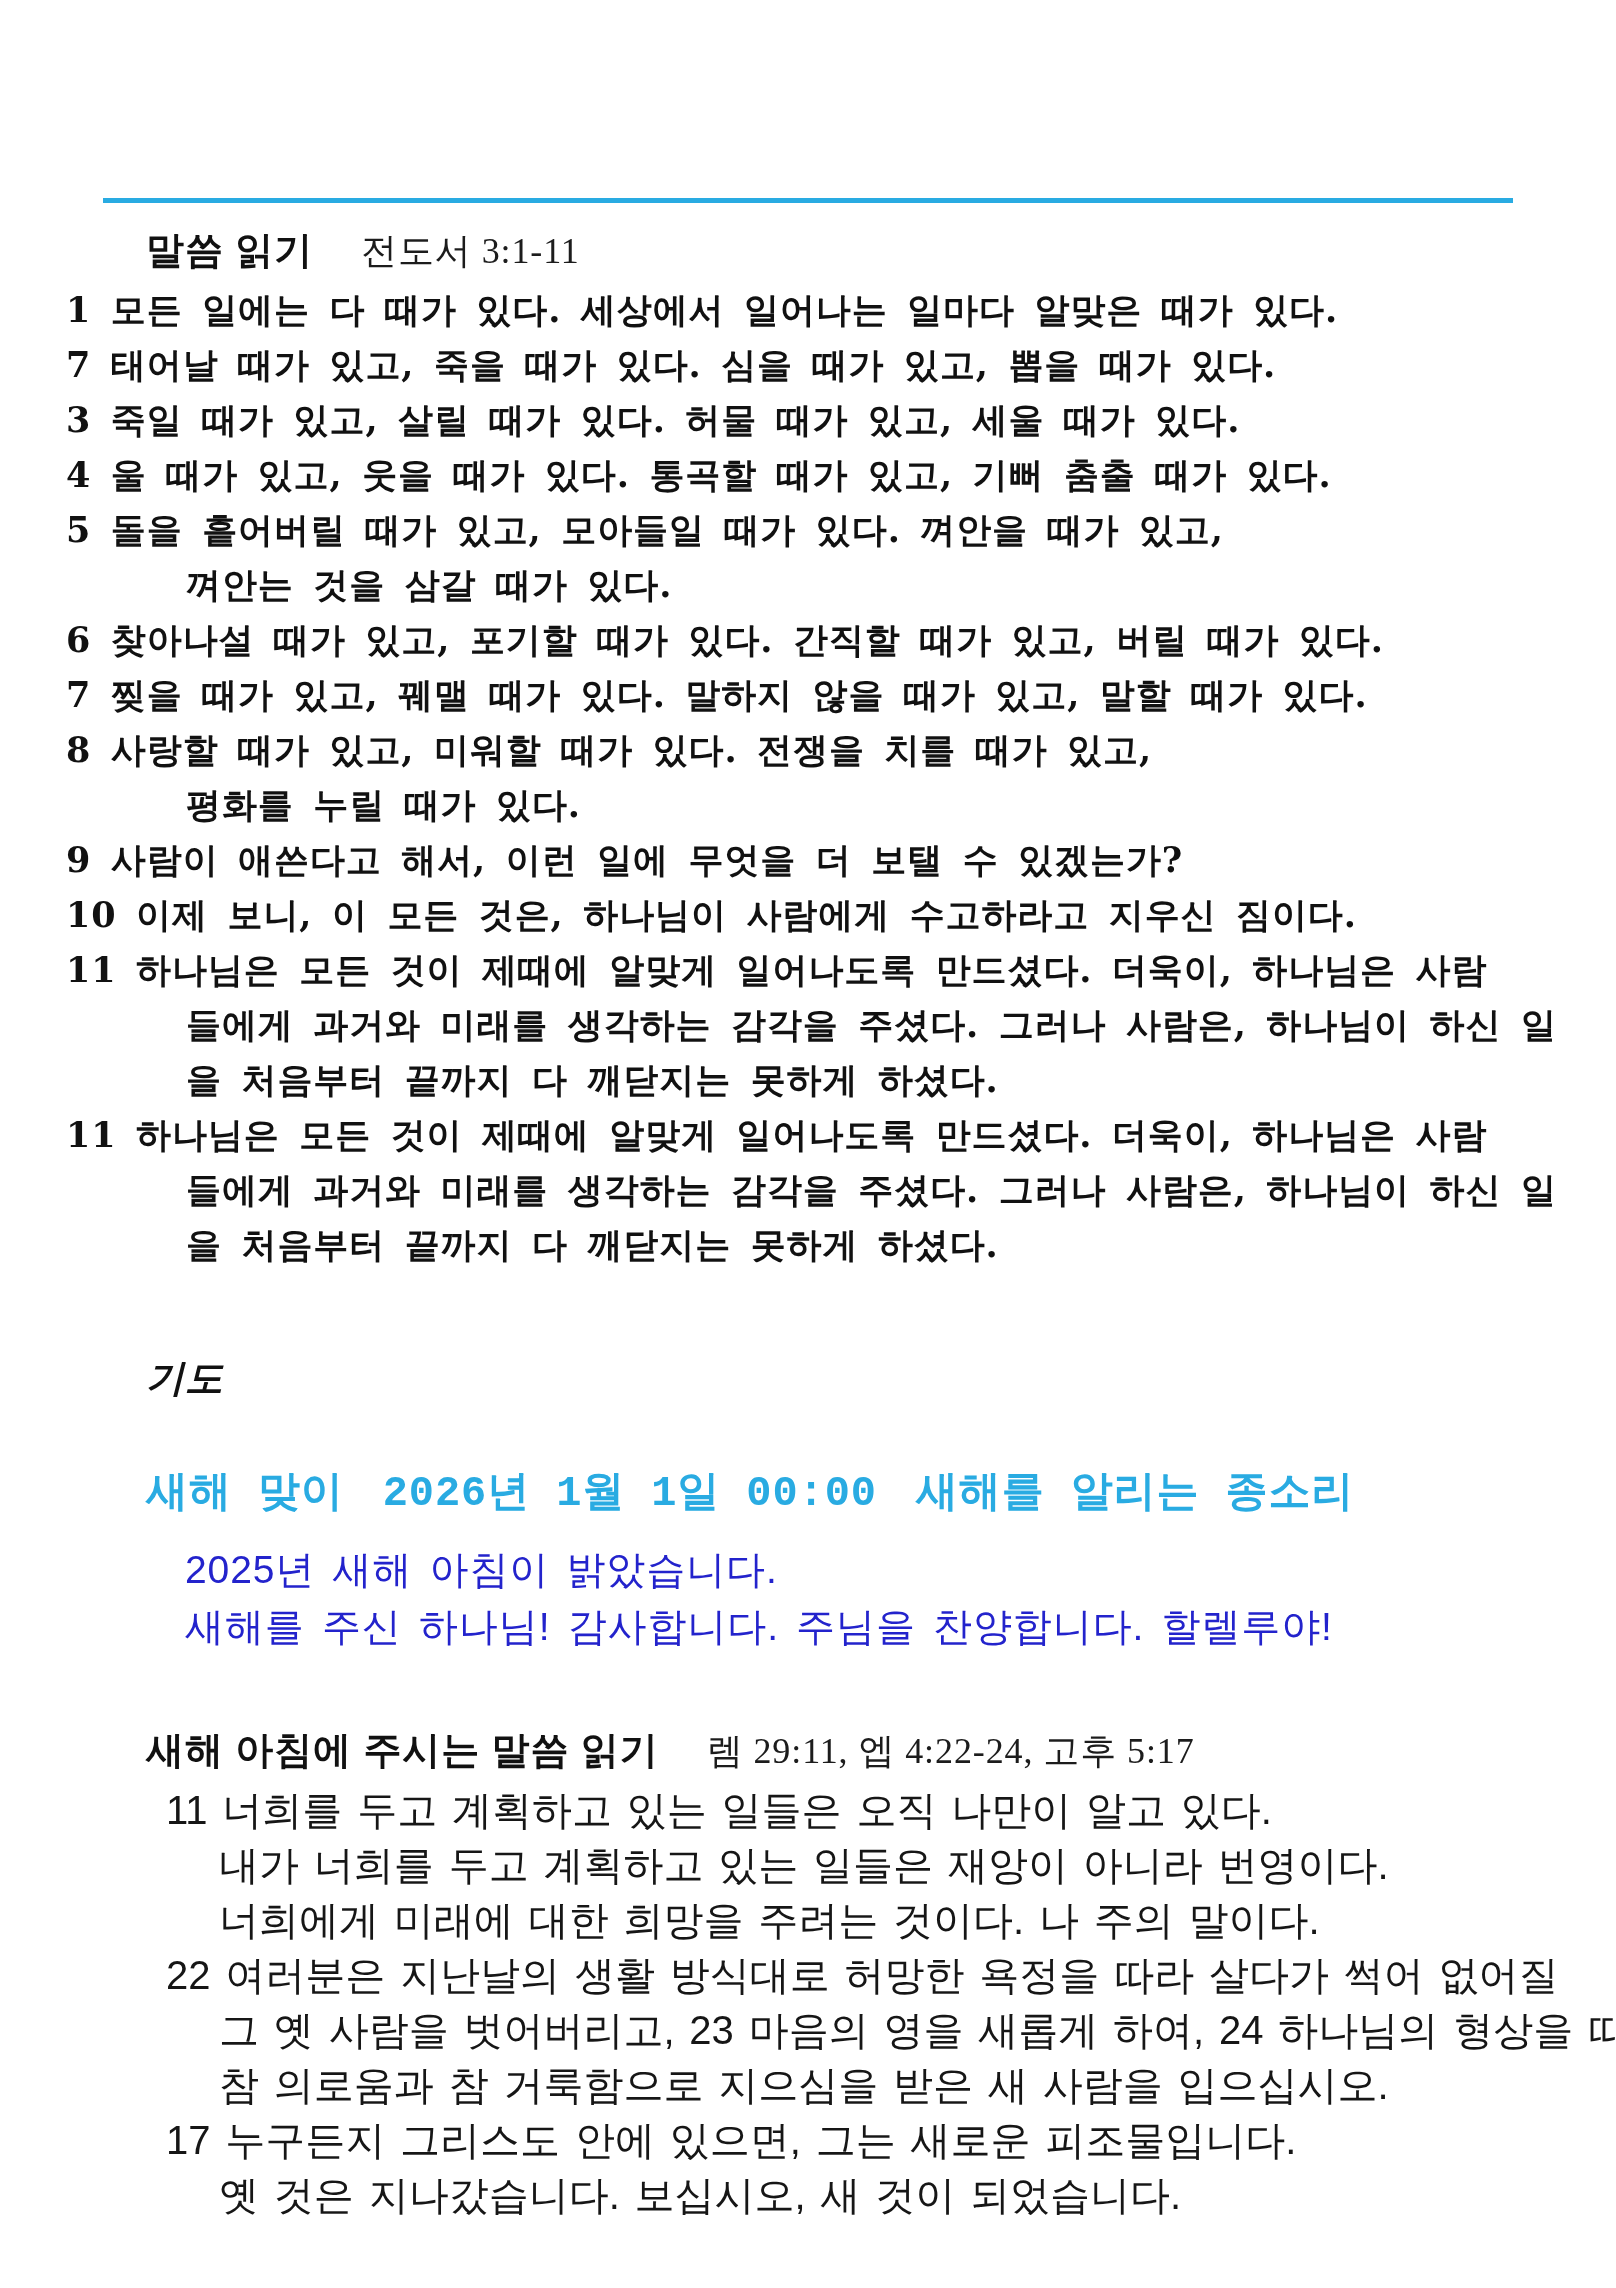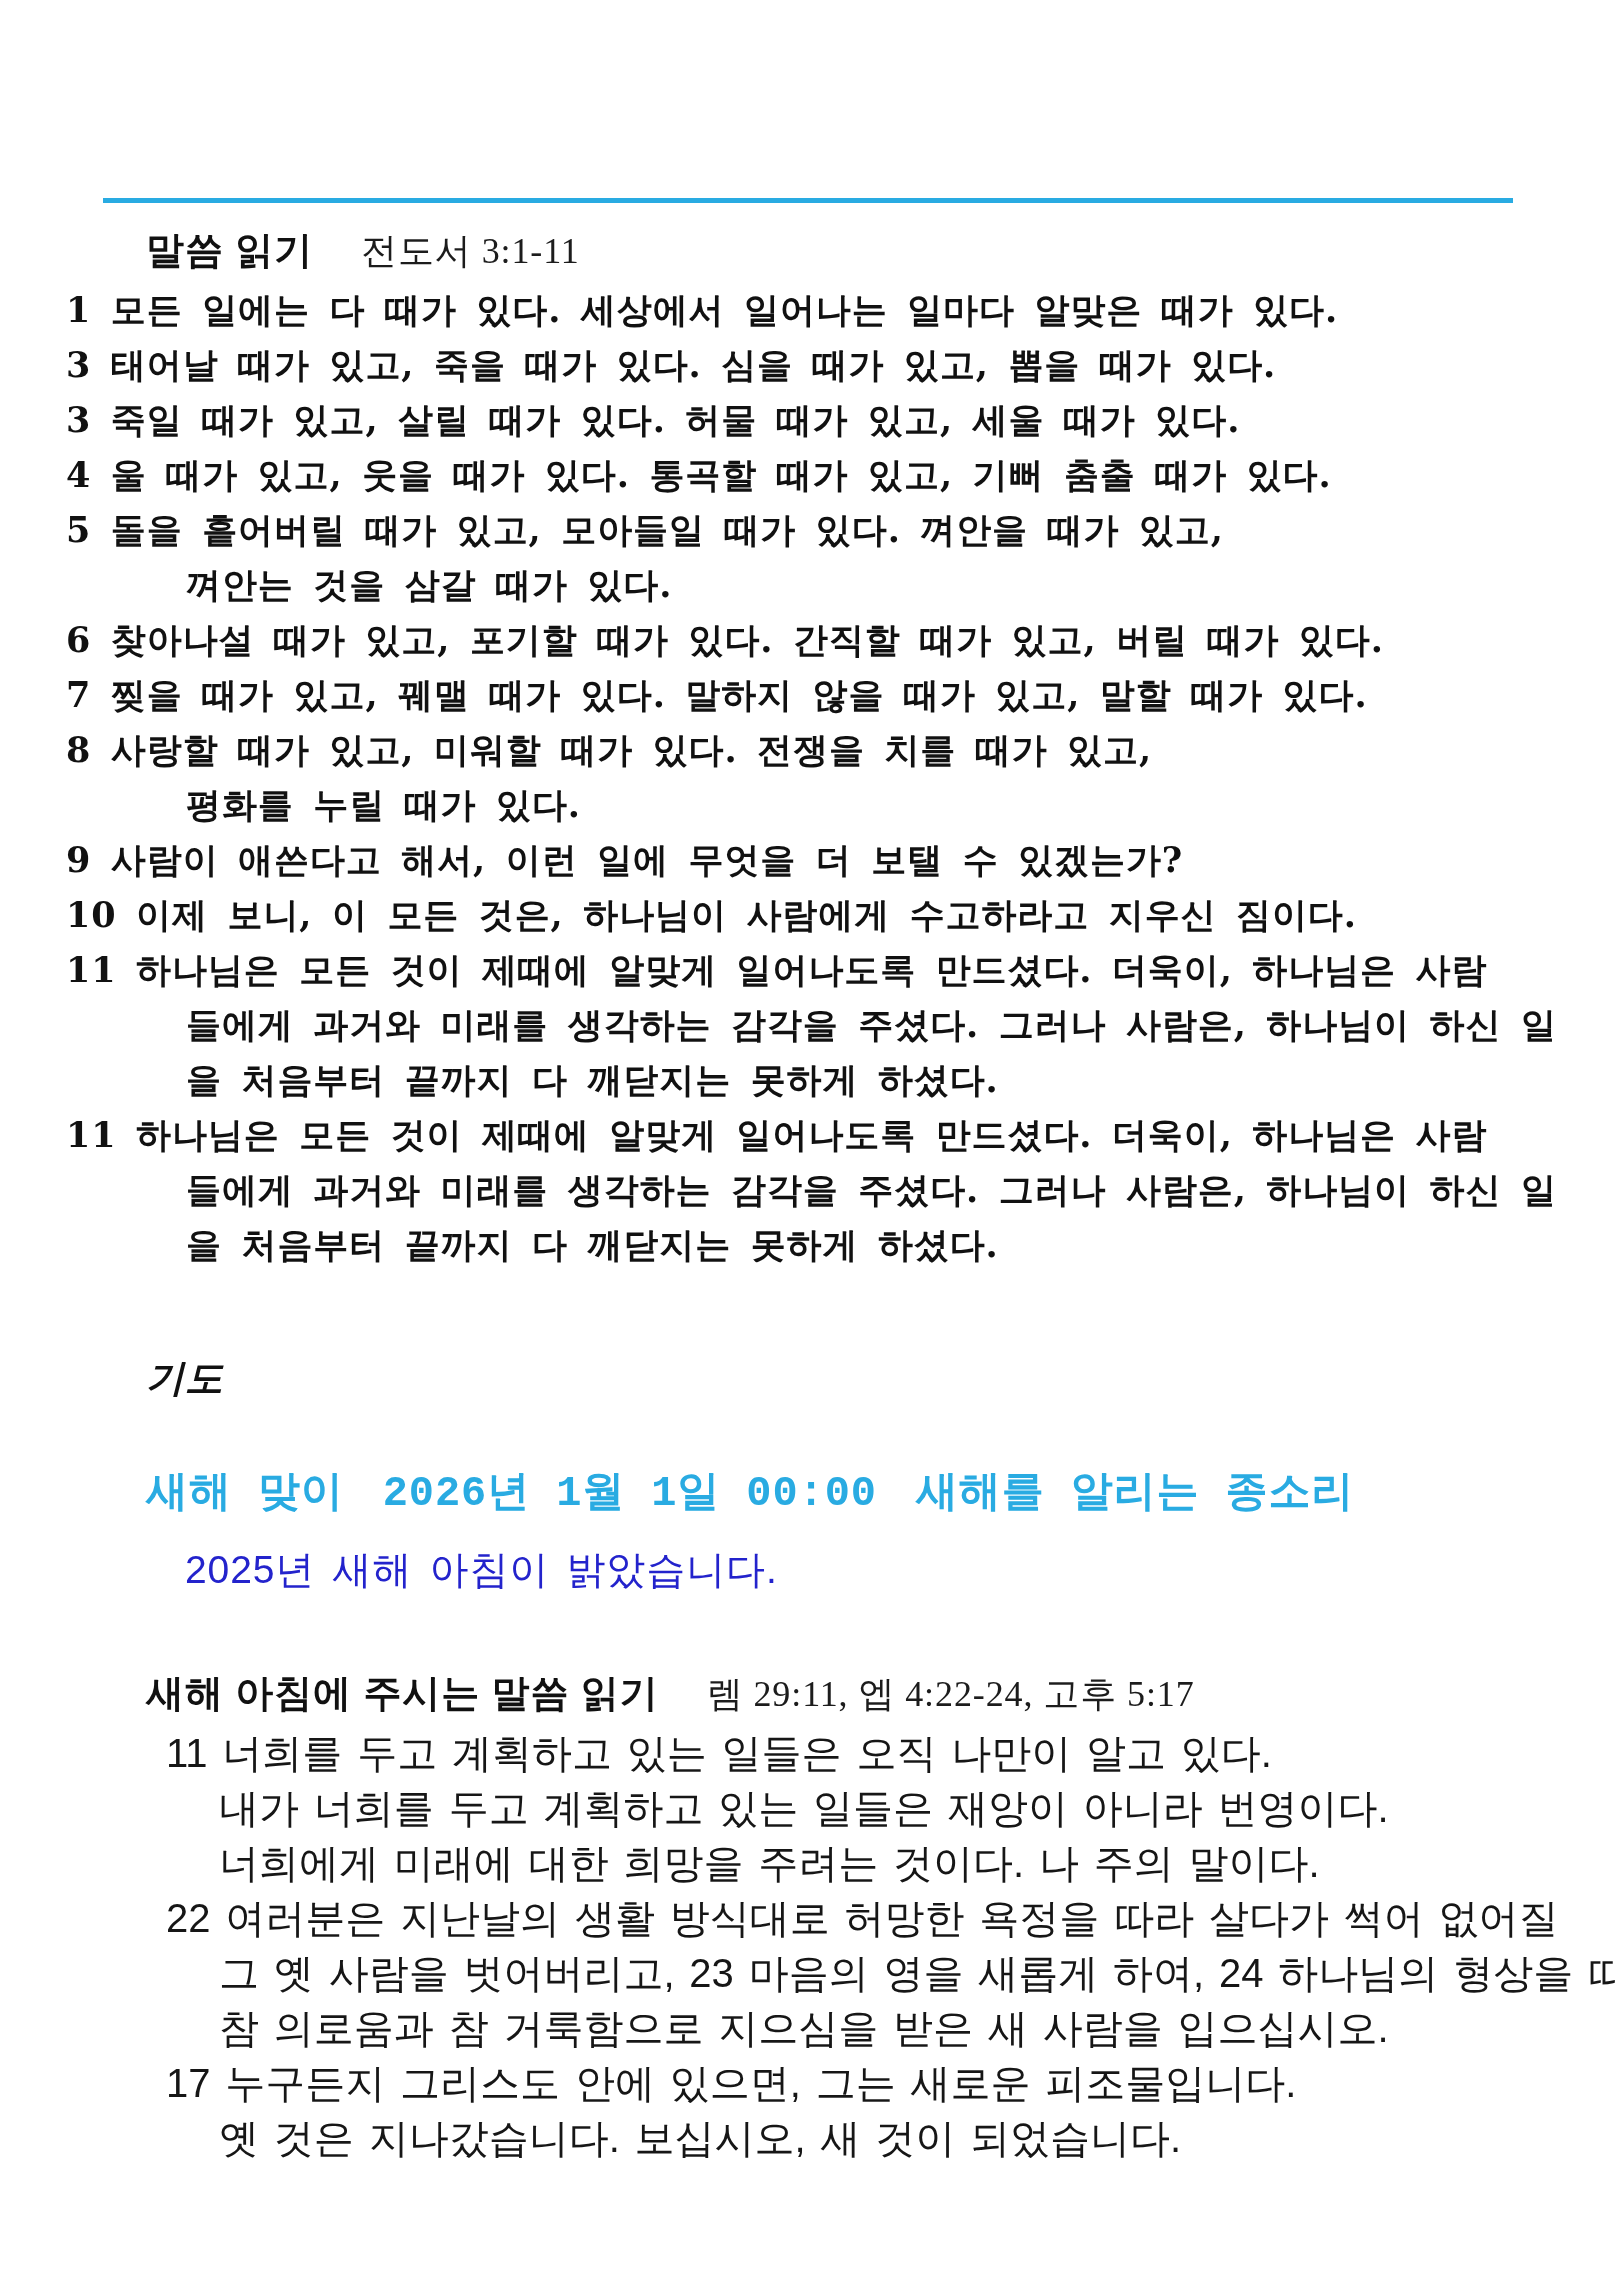--- a/index.html
+++ b/index.html
@@ -120,21 +120,21 @@
 <div class="rule"></div>
 
 <div class="sect-head head-scripture">
   <span class="label">말씀 읽기</span>
   <span class="ref">전도서 3:1-11</span>
 </div>
 
 <div class="verses">
 
 <div class="v-line">1 모든 일에는 다 때가 있다. 세상에서 일어나는 일마다 알맞은 때가 있다.</div>
-    <div class="v-line">3 태어날 때가 있고, 죽을 때가 있다. 심을 때가 있고, 뽑을 때가 있다.</div>
+    <div class="v-line">7 태어날 때가 있고, 죽을 때가 있다. 심을 때가 있고, 뽑을 때가 있다.</div>
     <div class="v-line">3 죽일 때가 있고, 살릴 때가 있다. 허물 때가 있고, 세울 때가 있다.</div>
     <div class="v-line">4 울 때가 있고, 웃을 때가 있다. 통곡할 때가 있고, 기뻐 춤출 때가 있다.</div>
     <div class="v-line">5 돌을 흩어버릴 때가 있고, 모아들일 때가 있다. 껴안을 때가 있고,</div>
     <div class="v-line indent">껴안는 것을 삼갈 때가 있다.</div>
     <div class="v-line">6 찾아나설 때가 있고, 포기할 때가 있다. 간직할 때가 있고, 버릴 때가 있다.</div>
     <div class="v-line">7 찢을 때가 있고, 꿰맬 때가 있다. 말하지 않을 때가 있고, 말할 때가 있다.</div>
     <div class="v-line">8 사랑할 때가 있고, 미워할 때가 있다. 전쟁을 치를 때가 있고,</div>
     <div class="v-line indent">평화를 누릴 때가 있다.</div>
     <div class="v-line">9 사람이 애쓴다고 해서, 이런 일에 무엇을 더 보탤 수 있겠는가?</div>
     <div class="v-line">10 이제 보니, 이 모든 것은, 하나님이 사람에게 수고하라고 지우신 짐이다.</div>
@@ -152,20 +152,21 @@
 
 <div class="newyear-head">
   <span>새해 맞이</span>
   <span>2026년 1월 1일 00:00</span>
   <span>새해를 알리는 종소리</span>
 </div>
 
 <div class="newyear-msgs">
 
 <div class="ny-msg">2025년 새해 아침이 밝았습니다.</div>
+    <div class="ny-msg">새해를 주신 하나님! 감사합니다. 주님을 찬양합니다. 할렐루야!</div>
   </div>
 
 <div class="sect-head head-reading">
   <span class="label">새해 아침에 주시는 말씀 읽기</span>
   <span class="ref">렘 29:11, 엡 4:22-24, 고후 5:17</span>
 </div>
 
 <div class="n-lines">
 
 <div class="n-line">11 너희를 두고 계획하고 있는 일들은 오직 나만이 알고 있다.</div>

